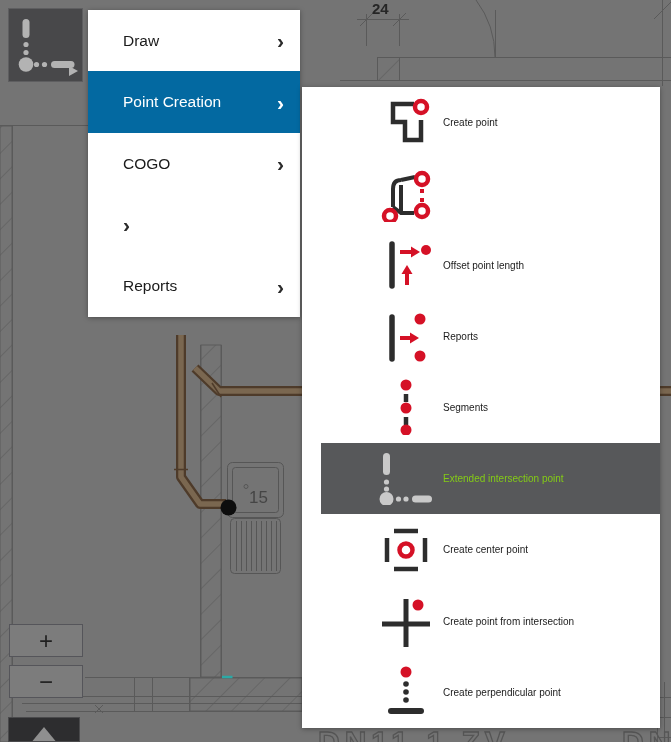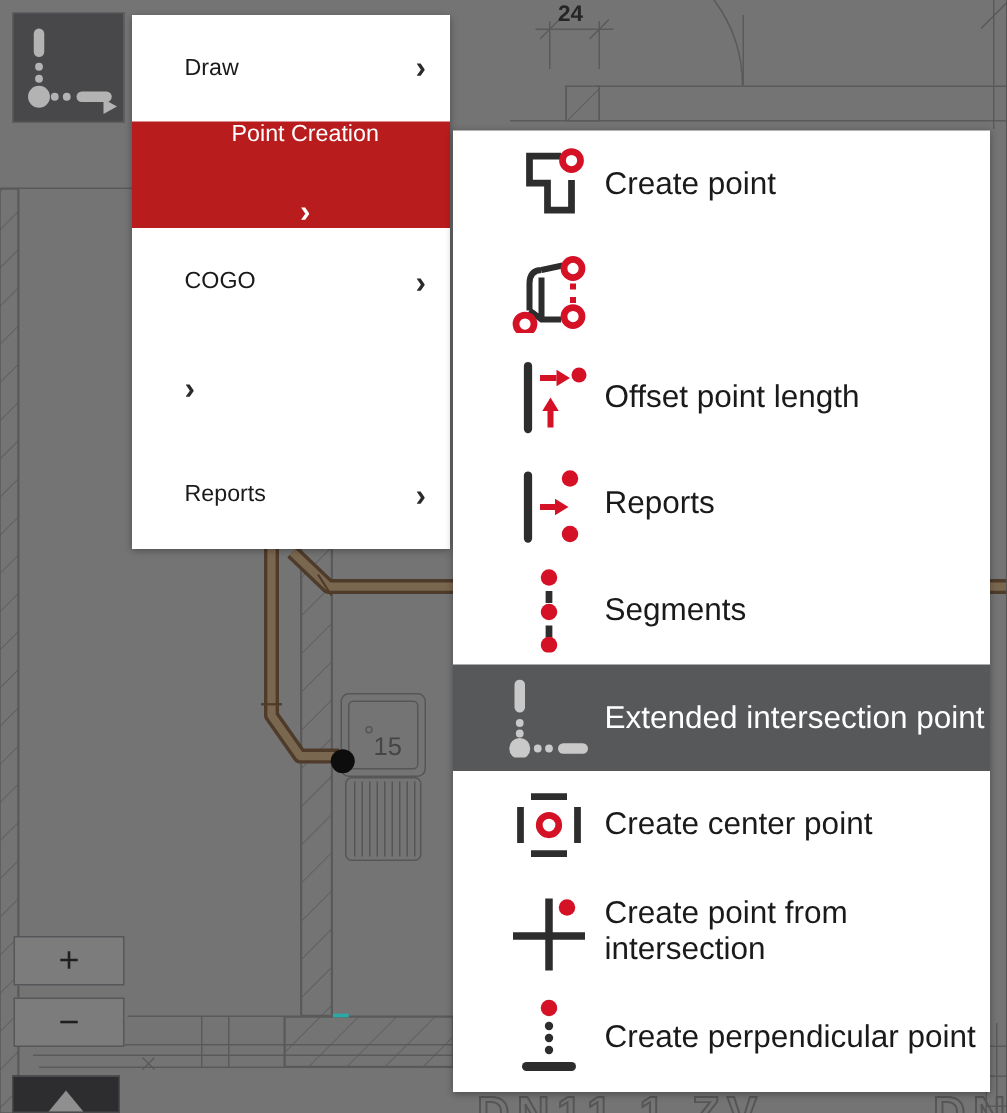--- a/index.html
+++ b/index.html
@@ -3,33 +3,33 @@
 <meta charset="utf-8">
 <style>
   html,body{margin:0;padding:0;background:#3c3c3c;}
   .stage{position:relative;width:671px;height:742px;background:#747474;overflow:hidden;
          font-family:"Liberation Sans",sans-serif;}
   .cad{position:absolute;left:0;top:0;}
   .tool-btn{position:absolute;left:8px;top:8px;width:75px;height:74px;background:#48484a;
             border:1px solid #5e5e60;box-sizing:border-box;cursor:pointer;}
   .menu{position:absolute;background:#ffffff;box-shadow:0 1px 5px rgba(0,0,0,.35);
         display:flex;flex-direction:column;}
-  .menu-main{left:88px;top:10px;width:212px;height:356px;}
+  .menu-main{left:88px;top:10px;width:212px;height:307px;}
   .menu-sub{left:302px;top:87px;width:358px;height:641px;}
   .mi{flex:1;display:flex;align-items:center;padding:0 16px 0 35px;color:#1a1a1a;
       font-size:15.5px;cursor:pointer;}
   .mi .lbl{flex:1;}
   .mi .chev{font-size:21px;font-weight:bold;line-height:1;color:#2b2b2b;}
-  .mi.active{background:#b91c1c;color:#ffffff;flex-direction:column;}
+  .mi.active{background:#0369a1;color:#ffffff;}
   .mi.active .chev{color:#ffffff;}
-  .smi{flex:1;display:flex;align-items:center;padding-left:31px;color:#1a1a1a;
-       font-size:21px;cursor:pointer;}
+  .smi{flex:1;display:flex;align-items:center;padding-left:52px;color:#1a1a1a;
+       font-size:10px;cursor:pointer;margin-left:19px;}
   .smi .ic{width:66px;flex-shrink:0;display:flex;align-items:center;justify-content:center;}
   .smi .lbl{margin-left:4px;}
-  .smi.active{background:#57585a;color:#ffffff;}
+  .smi.active{background:#57585a;color:#84cc16;}
   .zoom-btn{position:absolute;left:9px;width:74px;height:33px;background:#7c7c7c;
             border:1px solid #55555a;color:#1f1f1f;font-size:24px;line-height:1;
             display:flex;align-items:center;justify-content:center;padding:0;
             font-family:inherit;cursor:pointer;box-sizing:border-box;}
   .zoom-plus{top:624px;}
   .zoom-minus{top:665px;}
   .pan-btn{position:absolute;left:8px;top:717px;width:72px;height:25px;background:#2d2d2f;
            border:1px solid #4a4a4c;box-sizing:border-box;display:flex;justify-content:center;
            cursor:pointer;overflow:hidden;}
   .tri{width:0;height:0;border-left:14px solid transparent;border-right:14px solid transparent;

